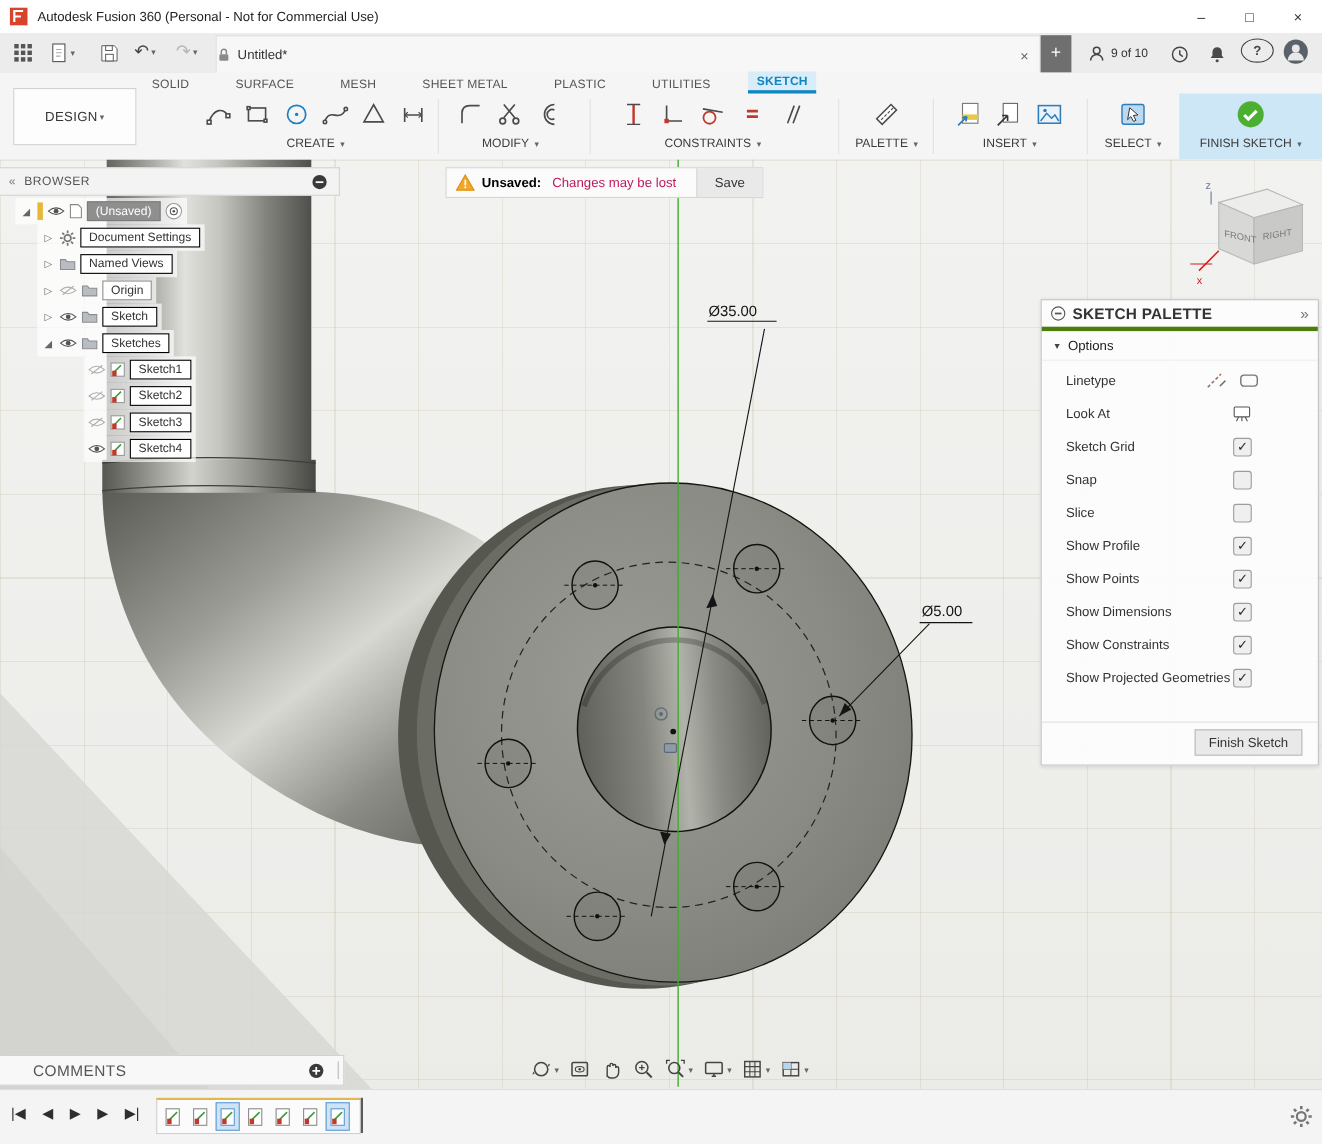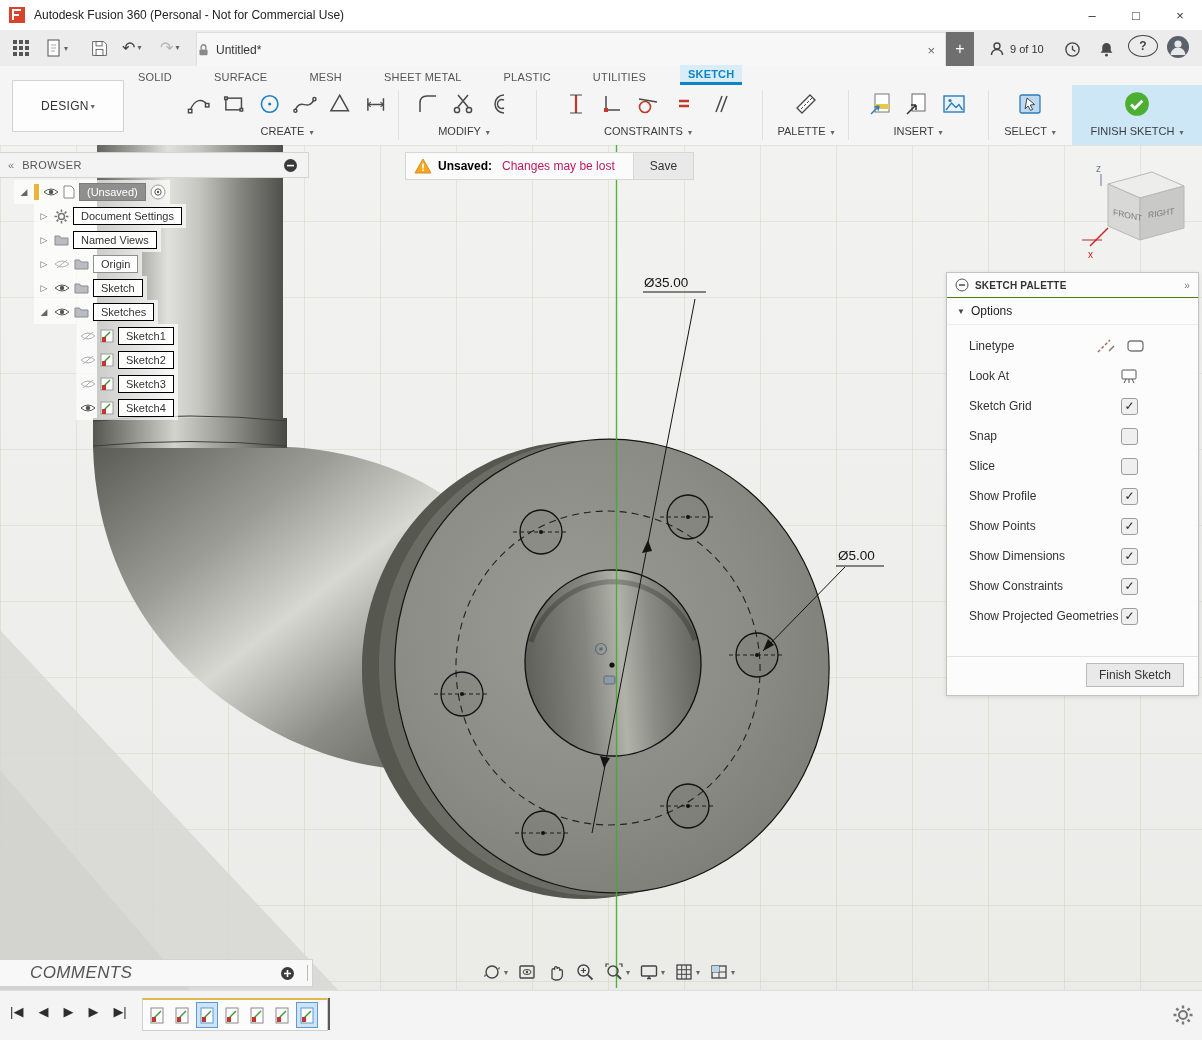--- a/index.html
+++ b/index.html
@@ -42,29 +42,29 @@
   #warnbar .wsave{background:#e9e9e9;border-left:1px solid #d6d6d6;height:100%;display:flex;align-items:center;padding:0 16px;color:#333;}
   
   #browserhdr{top:152px;left:0;width:308px;height:24px;background:#f3f3f3;border:1px solid #d4d4d4;border-left:none;display:flex;align-items:center;font-size:11px;color:#555;}
   .trow{position:absolute;left:0;height:22px;display:inline-flex;align-items:center;gap:4px;background:rgba(255,255,255,.68);padding:1px 4px;}
   .tri{font-size:9px;color:#666;width:12px;text-align:center;}
   .chip{background:#fff;border:1px solid #000000;padding:0 7px;font-size:11px;line-height:16px;color:#333;white-space:nowrap;}
   .chip.dark{background:#8f8f8f;border-color:#7c7c7c;color:#fff;}
   .chip.sel{border-color:#8f8f8f;}
   
   #palette{top:272px;left:946px;width:251px;height:422px;background:rgba(252,252,252,.97);border:1px solid #c3c3c3;box-shadow:0 1px 4px rgba(0,0,0,.12);}
-  #palettehdr{height:24px;display:flex;align-items:center;border-bottom:1px solid #4d7c0f;font-size:10px;color:#333;font-weight:bold;letter-spacing:.2px;}
+  #palettehdr{height:24px;display:flex;align-items:center;border-bottom:4px solid #4d7c0f;font-size:14px;color:#333;font-weight:bold;letter-spacing:.2px;}
   #optionshdr{height:26px;display:flex;align-items:center;font-size:12px;color:#222;border-bottom:1px solid #eee;}
   .prow{position:absolute;left:0;width:251px;height:30px;display:flex;align-items:center;}
   .plabel{font-size:12px;color:#333;margin-left:22px;flex:1;}
   .pcheck{width:15px;height:15px;border:1px solid #9d9d9d;border-radius:3px;background:#efefef;margin-right:60px;
           display:flex;align-items:center;justify-content:center;font-size:12px;color:#2b2b2b;line-height:1;}
   #finishbtn{position:absolute;right:14px;bottom:8px;background:#e9e9e9;border:1px solid #b9b9b9;font-size:12px;color:#333;padding:4px 12px;}
   
-  #commentsbar{top:959px;left:0;width:312px;height:26px;background:rgba(250,250,250,.95);border:1px solid #d2d2d2;border-left:none;display:flex;align-items:center;font-size:17px;color:#555;font-style:italic;}
+  #commentsbar{top:959px;left:0;width:312px;height:26px;background:rgba(250,250,250,.95);border:1px solid #d2d2d2;border-left:none;display:flex;align-items:center;font-size:14px;color:#555;}
   #navbar{top:960px;left:482px;height:24px;display:flex;align-items:center;gap:9px;}
   .navitem{display:flex;align-items:center;color:#444;}
   #bottombar{top:990px;left:0;width:1202px;height:50px;background:#f4f4f4;border-top:1px solid #dedede;}
   #playback{position:absolute;top:1004px;left:10px;display:flex;gap:15px;font-size:13px;color:#2e2e2e;}
   #featstrip{position:absolute;top:998px;left:142px;width:178px;height:30px;background:#fbfbfb;border:1px solid #cfcfcf;border-top:2px solid #e0b84f;display:flex;align-items:center;gap:3px;padding:0 3px;}
   .feat{width:20px;height:24px;display:flex;align-items:center;justify-content:center;border:1px solid transparent;}
   .feat.selected{background:#cfe3f4;border-color:#5b9bd5;}
   #tlmarker{position:absolute;top:998px;left:328px;width:2px;height:32px;background:#5a5a5a;}
   .dimtext{font-size:13.5px;fill:#141414;}
 </style>

